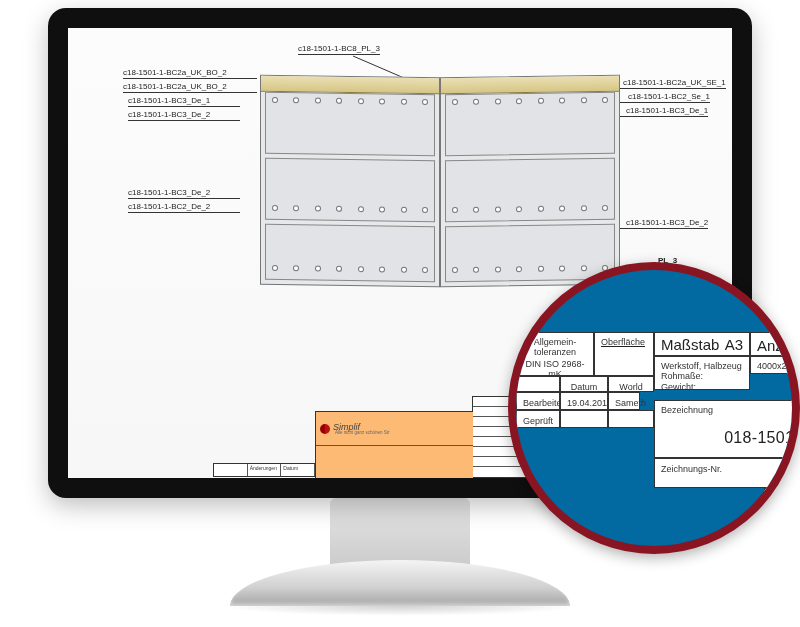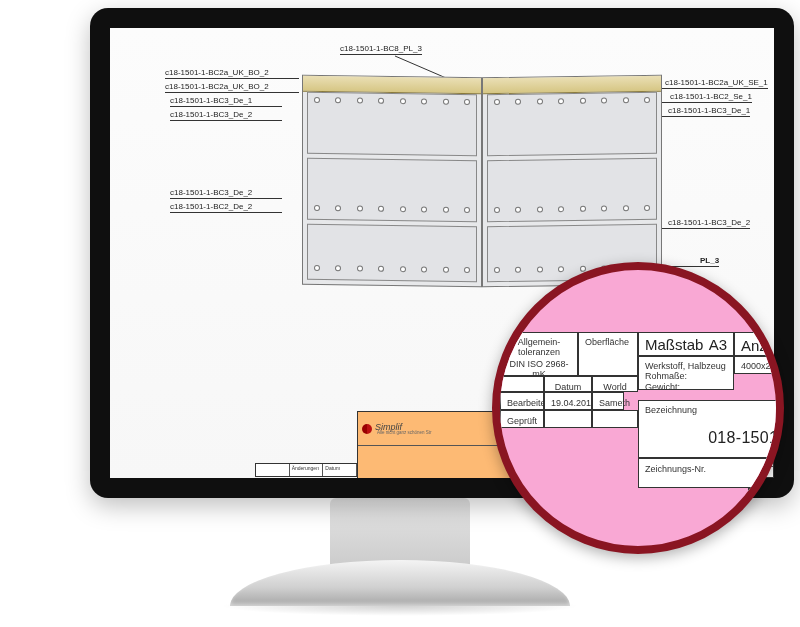--- a/index.html
+++ b/index.html
@@ -15,21 +15,20 @@
   
   .monitor {
     position: absolute;
     left: 48px;
     top: 8px;
     width: 704px;
     height: 490px;
     background: #0f0f0f;
     border-radius: 18px;
     box-shadow: 0 8px 24px rgba(0,0,0,.25);
-    margin-left: 42px;
   }
   .screen {
     position: absolute;
     left: 20px;
     top: 20px;
     right: 20px;
     bottom: 20px;
     background: #fefefe;
     overflow: hidden;
   }
@@ -167,27 +166,27 @@
     width:102px; height:14px;
     border:1px solid #333; border-right:none; background:#fff;
     font-size:5px; color:#333;
     display:flex;
   }
   .revblock span { border-right:1px solid #555; flex:1; padding:1px 2px; }
 
   
   .magnifier {
     position: absolute;
-    right: 16px;
+    right: 0px;
     top: 262px;
     width: 292px;
     height: 292px;
     border-radius: 50%;
     border: 8px solid #8a1522;
-    background: #f9a8d4;
+    background: #0369a1;
     overflow: hidden;
     box-shadow: 0 4px 14px rgba(0,0,0,.3);
   }
   .mag-inner {
     position: absolute;
     left: -40px; top: 28px;
     width: 360px; height: 280px;
     font-size: 10px;
     color: #222;
   }
@@ -339,21 +338,21 @@
 
 <div class="magnifier">
   <div class="mag-inner">
 
     <div class="mcell" style="left:40px; top:34px; width:78px; height:44px;">
       <div class="msmall" style="white-space:pre-line; text-align:center;">Allgemein-
 toleranzen</div>
       <div class="msmall" style="text-align:center; margin-top:2px;">DIN ISO 2968-mK</div>
     </div>
 
-    <div class="mcell" style="left:118px; top:34px; width:60px; height:44px;">
+    <div class="mcell" style="left:118px; top:34px; width:60px; height:44px;text-decoration:underline;">
       <div class="msmall">Oberfläche</div>
     </div>
 
     <div class="mcell" style="left:178px; top:34px; width:96px; height:24px; display:flex; align-items:center; justify-content:space-between;">
       <span class="mhead">Maßstab</span>
       <span class="mhead">A3</span>
     </div>
     <div class="mcell" style="left:274px; top:34px; width:46px; height:24px;">
       <span class="mhead">Anz</span>
     </div>

